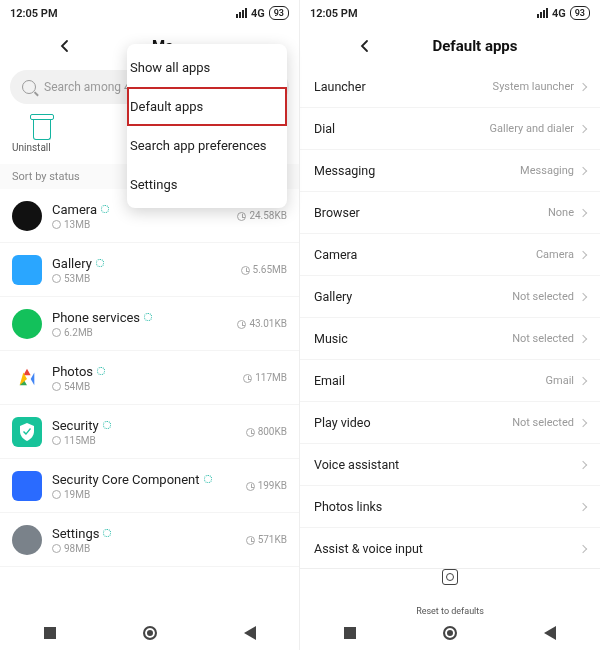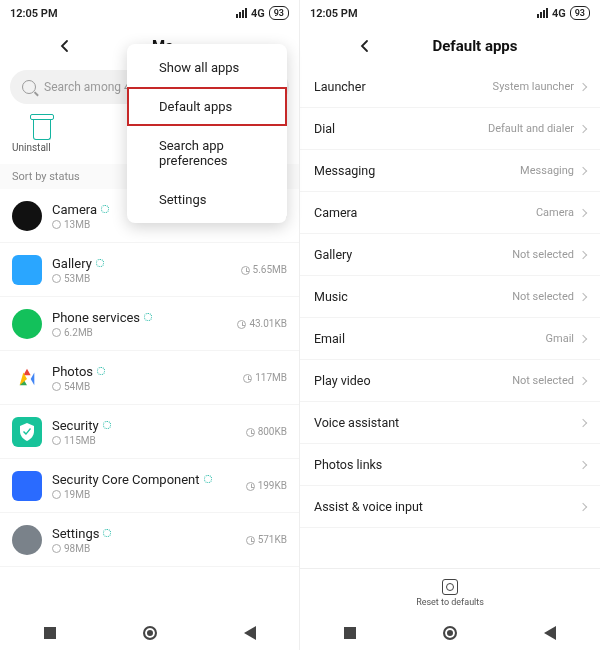--- a/index.html
+++ b/index.html
@@ -44,31 +44,31 @@
   .spinner { width:8px; height:8px; border:1.5px dotted #14b4a0; border-radius:50%; display:inline-block; }
   .app-sub { font-size:10px; color:#999; display:flex; align-items:center; gap:3px; margin-top:2px; }
   .gear { width:9px; height:9px; border:1px solid #aaa; border-radius:50%; position:relative; }
   .app-right { font-size:10px; color:#999; display:flex; align-items:flex-end; gap:3px; }
   .clock { width:9px; height:9px; border:1px solid #aaa; border-radius:50%; position:relative; }
   .clock:after { content:""; position:absolute; width:3px; height:1px; background:#aaa; top:4px; left:4px; }
   .clock:before { content:""; position:absolute; width:1px; height:3px; background:#aaa; top:1px; left:4px; }
 
   
   .popup { position:absolute; top:44px; right:12px; width:160px; background:#fff; border-radius:8px; box-shadow:0 4px 16px rgba(0,0,0,0.18); padding:4px 0; z-index:10; }
-  .popup-item { padding:12px 32px; font-size:13px; color:#222; }
+  .popup-item { padding:12px 3px; font-size:13px; color:#222; }
   .popup-item.hl { outline:2px solid #c62828; outline-offset:-2px; }
 
   
   .def-list { flex:1; overflow:hidden; }
   .def-row { display:flex; align-items:center; height:42px; padding:0 14px; border-bottom:1px solid #f3f3f3; }
   .def-label { flex:1; font-size:12.5px; color:#222; }
   .def-value { font-size:11px; color:#9a9a9a; margin-right:6px; }
   .chevron { width:6px; height:6px; border-right:1.5px solid #bbb; border-bottom:1.5px solid #bbb; transform:rotate(-45deg); }
 
-  .reset-bar { height:48px; display:flex; flex-direction:column; align-items:center; justify-content:center; gap:2px; border-top:1px solid #eee; }
+  .reset-bar { height:48px; display:flex; flex-direction:column; align-items:center; justify-content:space-between; gap:2px; border-top:1px solid #eee; }
   .reset-icon { width:16px; height:16px; border:1.5px solid #444; border-radius:3px; position:relative; }
   .reset-icon:after { content:""; position:absolute; width:6px; height:6px; border:1.5px solid #444; border-radius:50%; top:3px; left:3px; }
   .reset-label { font-size:9px; color:#555; }
 
   
   .navbar { height:34px; display:flex; align-items:center; justify-content:space-around; }
   .nav-sq { width:12px; height:12px; background:#444; }
   .nav-circ { width:14px; height:14px; border:2px solid #444; border-radius:50%; box-shadow: inset 0 0 0 2px #fff, inset 0 0 0 5px #444; }
   .nav-tri { width:0; height:0; border-top:7px solid transparent; border-bottom:7px solid transparent; border-right:12px solid #444; }
 </style>
@@ -225,26 +225,31 @@
     </div>
 
     <div class="def-list" id="def-list">
         <div class="def-row">
           <div class="def-label">Launcher</div>
           <div class="def-value">System launcher</div>
           <span class="chevron"></span>
         </div>
         <div class="def-row">
           <div class="def-label">Dial</div>
-          <div class="def-value">Default and dialer</div>
+          <div class="def-value">Gallery and dialer</div>
           <span class="chevron"></span>
         </div>
         <div class="def-row">
           <div class="def-label">Messaging</div>
           <div class="def-value">Messaging</div>
+          <span class="chevron"></span>
+        </div>
+        <div class="def-row">
+          <div class="def-label">Browser</div>
+          <div class="def-value">None</div>
           <span class="chevron"></span>
         </div>
         <div class="def-row">
           <div class="def-label">Camera</div>
           <div class="def-value">Camera</div>
           <span class="chevron"></span>
         </div>
         <div class="def-row">
           <div class="def-label">Gallery</div>
           <div class="def-value">Not selected</div>

